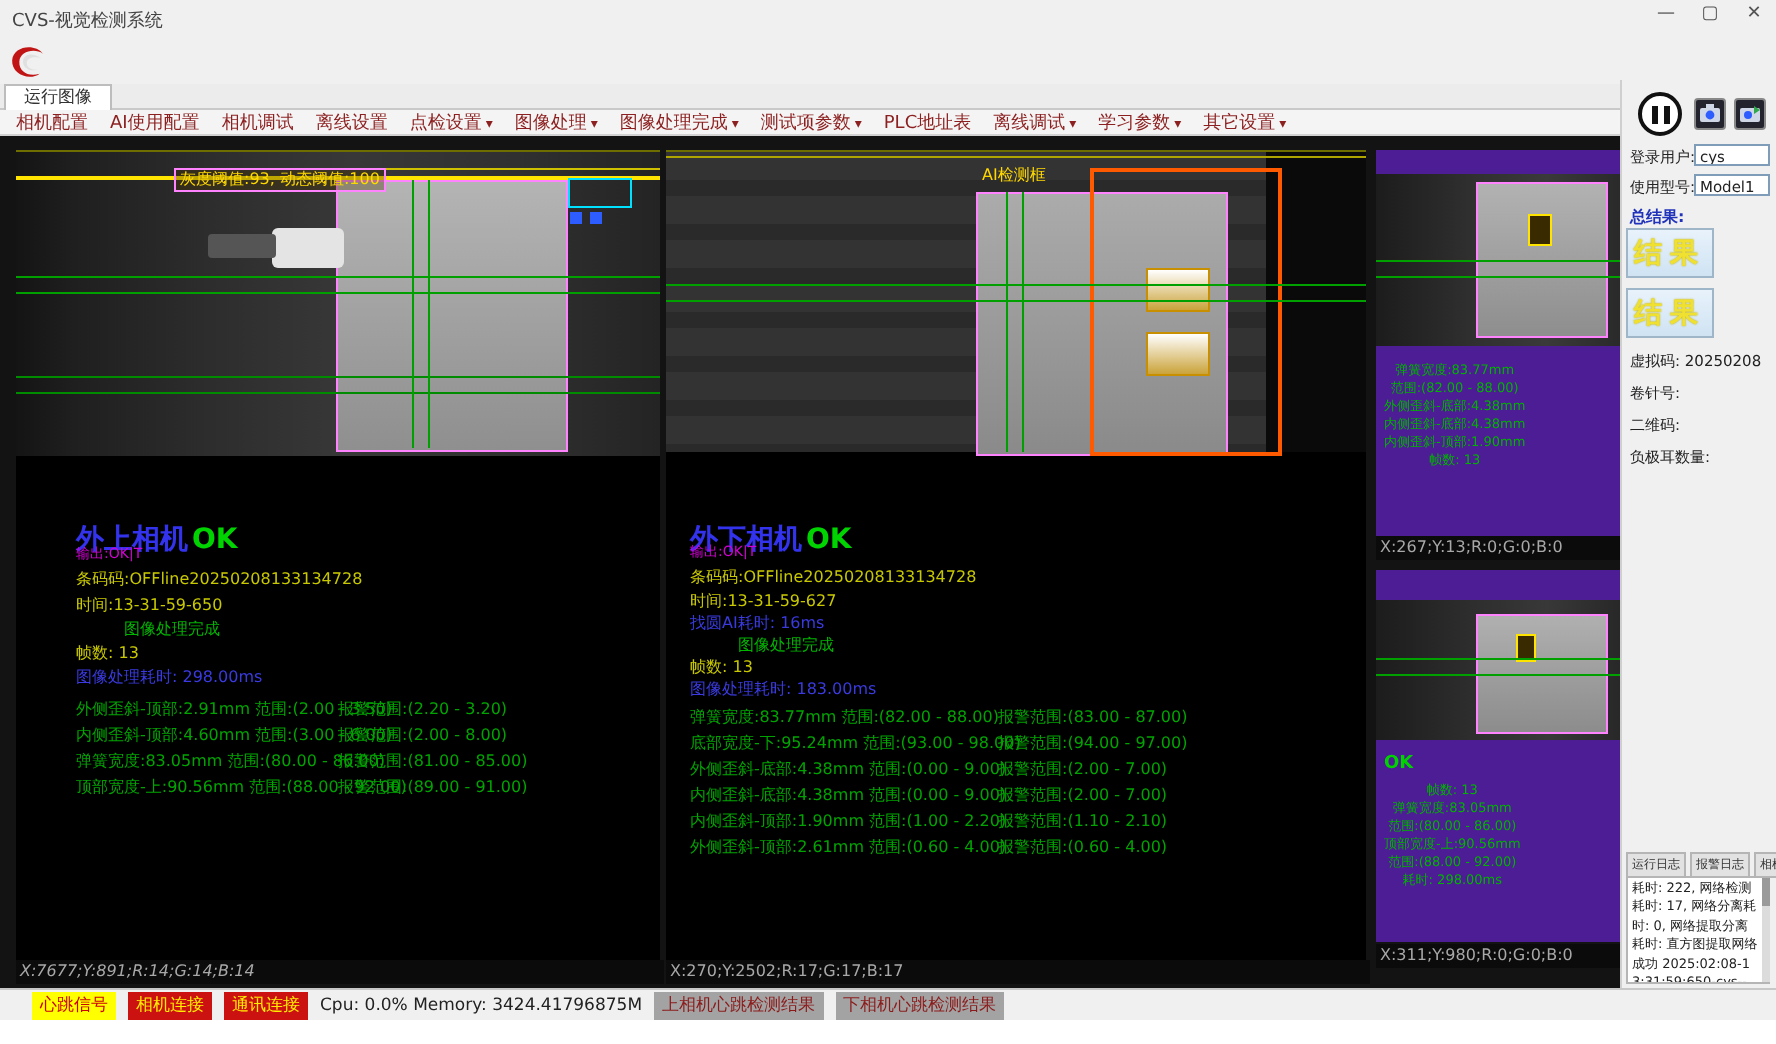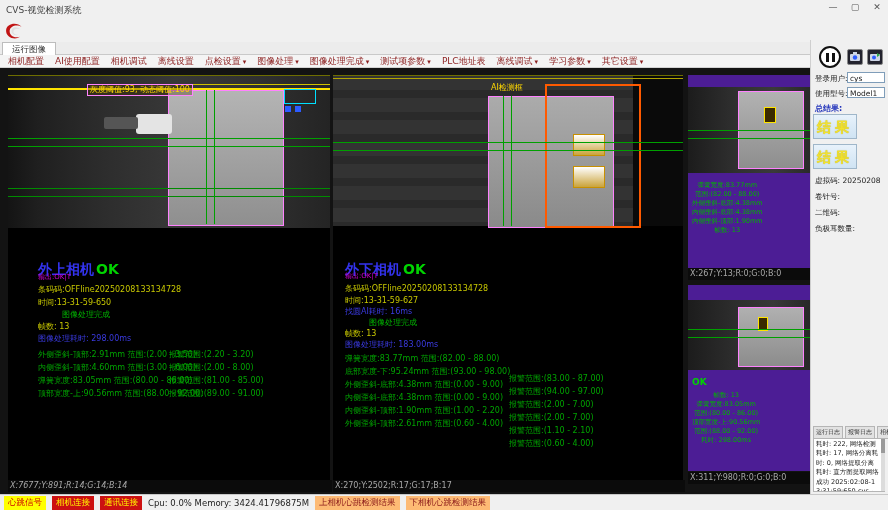--- a/index.html
+++ b/index.html
@@ -45,21 +45,21 @@
   .res-title-ok{font-size:14px;font-weight:bold;color:#00d400;margin-left:2px;}
   .res-sub{font-size:7px;color:#d400d4;}
   .res-y{font-size:8px;color:#c8c800;white-space:nowrap;}
   .res-g{font-size:8px;color:#00b400;white-space:nowrap;padding-left:24px;}
   .res-b{font-size:8px;color:#3a3ae0;white-space:nowrap;}
   .measures{position:absolute;}
   .mrow{position:relative;height:13px;}
   .mmain{position:absolute;left:0;top:0;font-size:8px;color:#00a400;white-space:nowrap;}
   .malarm{position:absolute;top:0;font-size:8px;color:#00a400;white-space:nowrap;}
   .vp-left .malarm{left:131px;}
-  .vp-right .malarm{left:164px;margin-top:20px;}
+  .vp-right .malarm{left:154px;}
   
   .thumb{background:#4c1d95;overflow:hidden;text-align:center;}
   .thumb-top{left:688px;top:75px;width:122px;height:193px;}
   .thumb-bottom{left:688px;top:285px;width:122px;height:186px;}
   .tline{font-size:6.5px;line-height:9px;color:#00b400;white-space:nowrap;}
   .tok{font-size:9px;font-weight:bold;color:#00d400;}
   
   .side{left:810px;top:40px;width:78px;height:454px;background:#f0f0f0;border-left:1px solid #cfcfcf;box-sizing:border-box;}
   .pause-btn{left:8px;top:6px;width:22px;height:22px;border:2px solid #111;border-radius:50%;background:#fff;
              display:flex;align-items:center;justify-content:center;gap:3px;box-sizing:border-box;}
@@ -74,25 +74,25 @@
               color:#f0e130;font-weight:bold;font-size:14px;text-align:center;line-height:25px;letter-spacing:4px;
               text-shadow:0 0 1px #b8a800;box-sizing:border-box;}
   .log-tabs{display:flex;gap:2px;}
   .log-tab{font-size:6px;color:#333;background:#e2e2e2;border:1px solid #b5b5b5;padding:1px 2px;white-space:nowrap;}
   .log-body{background:#fff;border:1px solid #b5b5b5;font-size:6.5px;line-height:1.45;color:#222;
             padding:1px 5px 1px 2px;word-break:break-all;overflow:hidden;box-sizing:border-box;}
   .log-scroll{width:4px;background:#dcdcdc;}
   .log-thumb{width:4px;height:14px;background:#9a9a9a;}
   
   .statusbar{left:0;top:494px;width:888px;height:16px;background:#f0f0f0;border-top:1px solid #c8c8c8;
-             display:flex;align-items:center;padding-left:4px;gap:6px;box-sizing:border-box;}
+             display:flex;align-items:center;padding-left:16px;gap:6px;box-sizing:border-box;}
   .badge{font-size:8.5px;padding:1px 4px;white-space:nowrap;}
   .badge-hb{background:#ffff00;color:#cc0000;}
   .badge-red{background:#cc1111;color:#ffee00;}
-  .badge-res{background:#fdba74;color:#8b1a1a;}
+  .badge-res{background:#a3a3a3;color:#8b1a1a;}
   .status-text{font-size:8.5px;color:#222;white-space:nowrap;}
 </style>
 </head>
 <body>
 
 <div class="app">
 
   <div class="abs titlebar">
     <div class="abs title-text">CVS-视觉检测系统</div>
     <div class="abs win-controls">

